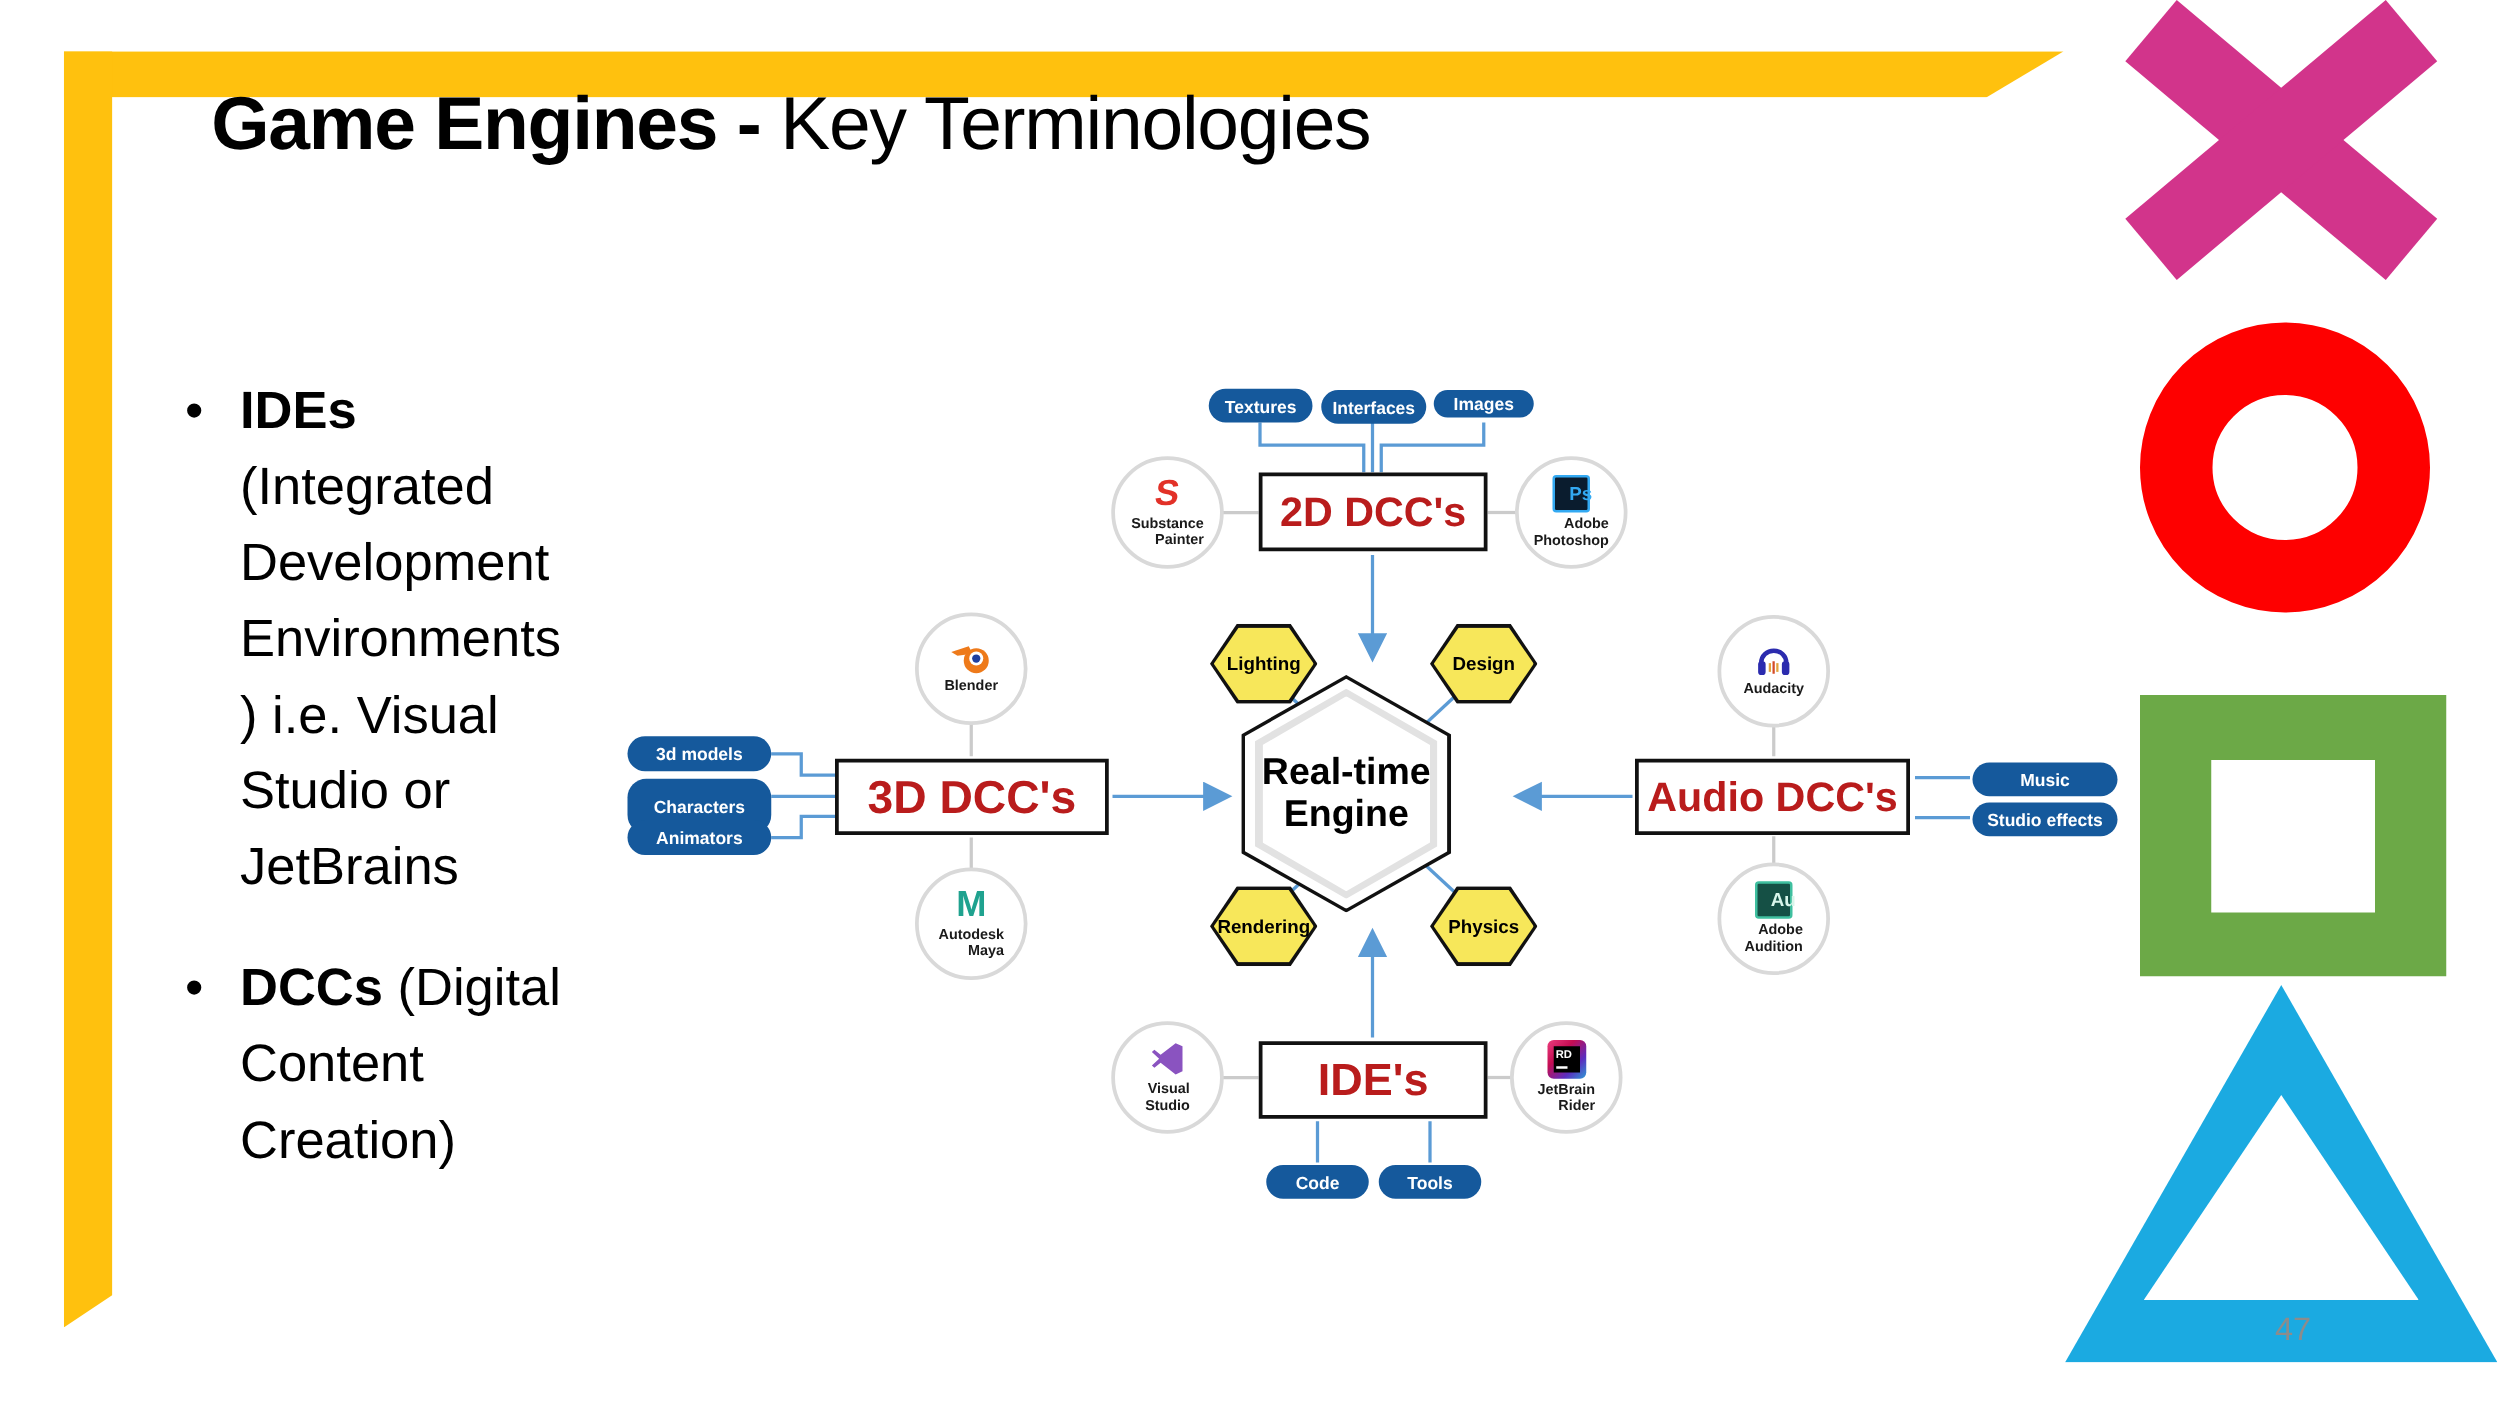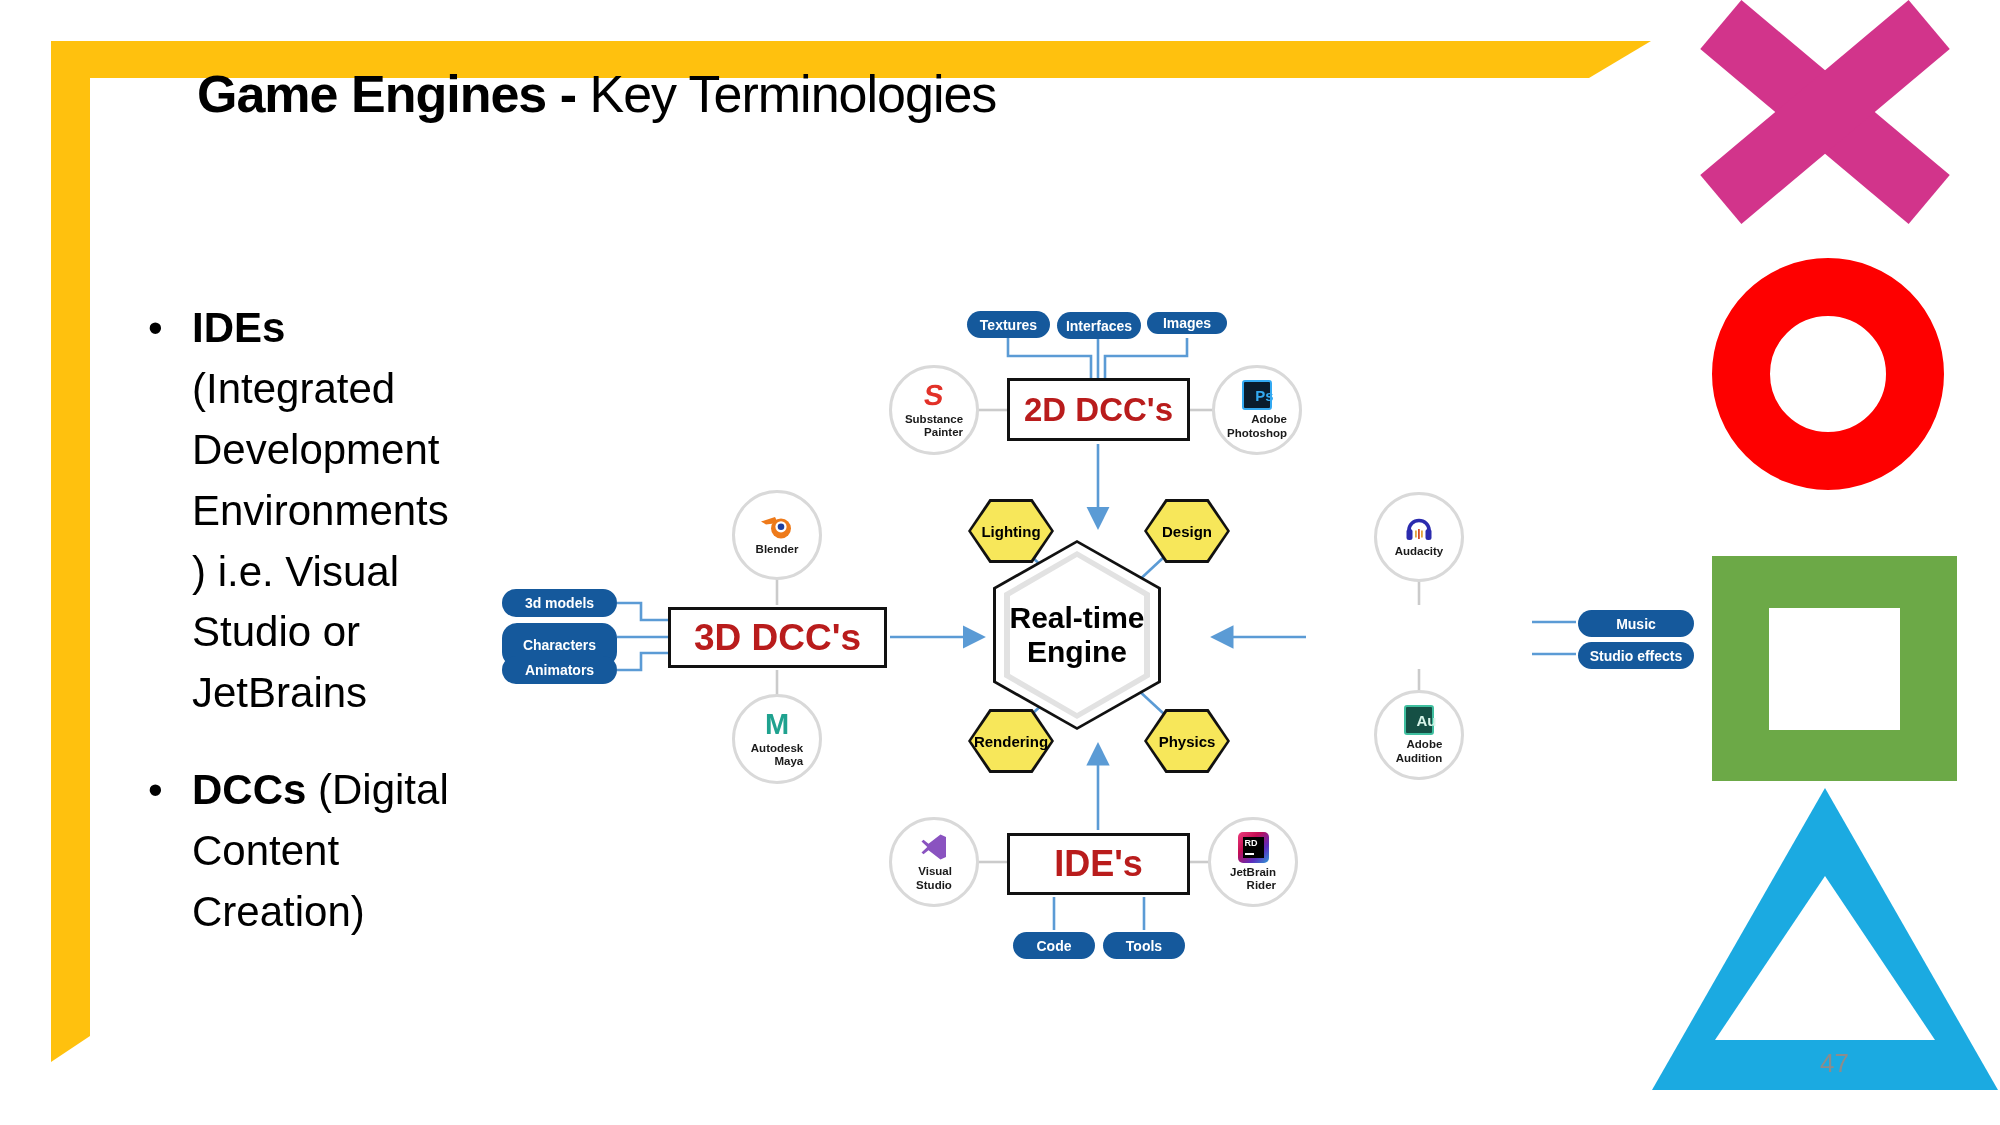--- a/index.html
+++ b/index.html
@@ -8,21 +8,21 @@
 
   
   .bar-top{position:absolute;left:51px;top:41px;width:1600px;height:37px;
            background:var(--accent-yellow,#FFC10E);
            clip-path:polygon(0 0,1600px 0,1538px 37px,0 37px);}
   .bar-left{position:absolute;left:51px;top:41px;width:39px;height:1021px;
             background:var(--accent-yellow,#FFC10E);
             clip-path:polygon(0 0,39px 0,39px 995px,0 1021px);}
 
   
-  .title{position:absolute;left:197px;top:64px;font-size:52px;letter-spacing:-1px;white-space:nowrap;}
+  .title{position:absolute;left:169px;top:64px;font-size:60px;letter-spacing:-1px;white-space:nowrap;}
   .title .t-bold{font-weight:700;}
   .title .t-reg{font-weight:400;}
 
   
   .bullets{position:absolute;left:148px;top:298px;width:380px;font-size:42px;line-height:1.45;}
   .bullet{display:flex;}
   .bullet + .bullet{margin-top:36px;}
   .bullet .dot{width:44px;flex:0 0 44px;}
   .bullet .btext{white-space:pre-wrap;}
   .bullet .lead{font-weight:700;}
@@ -189,20 +189,21 @@
     <div class="t">Rendering</div>
   </div>
   <div class="yhex" style="left:1144px;top:709px;">
     <div class="o hexH"></div>
       <div class="i hexH"></div>
     <div class="t">Physics</div>
   </div>
 
   <div class="dbox" style="left:1007px;top:378px;width:183px;height:63px;">2D DCC's</div>
   <div class="dbox" style="left:668px;top:607px;width:219px;height:61px;font-size:37px;">3D DCC's</div>
+  <div class="dbox" style="left:1308px;top:607px;width:220px;height:61px;">Audio DCC's</div>
   <div class="dbox" style="left:1007px;top:833px;width:183px;height:62px;font-size:36px;">IDE's</div>
 
   <div class="pill" style="left:967px;top:311px;width:83px;height:27px;">Textures</div>
   <div class="pill" style="left:1057px;top:312px;width:84px;height:27px;">Interfaces</div>
   <div class="pill" style="left:1147px;top:312px;width:80px;height:22px;">Images</div>
   <div class="pill" style="left:502px;top:589px;width:115px;height:28px;">3d models</div>
   <div class="pill" style="left:502px;top:623px;width:115px;height:44px;">Characters</div>
   <div class="pill" style="left:502px;top:656px;width:115px;height:28px;">Animators</div>
   <div class="pill" style="left:1578px;top:610px;width:116px;height:27px;">Music</div>
   <div class="pill" style="left:1578px;top:642px;width:116px;height:27px;">Studio effects</div>

